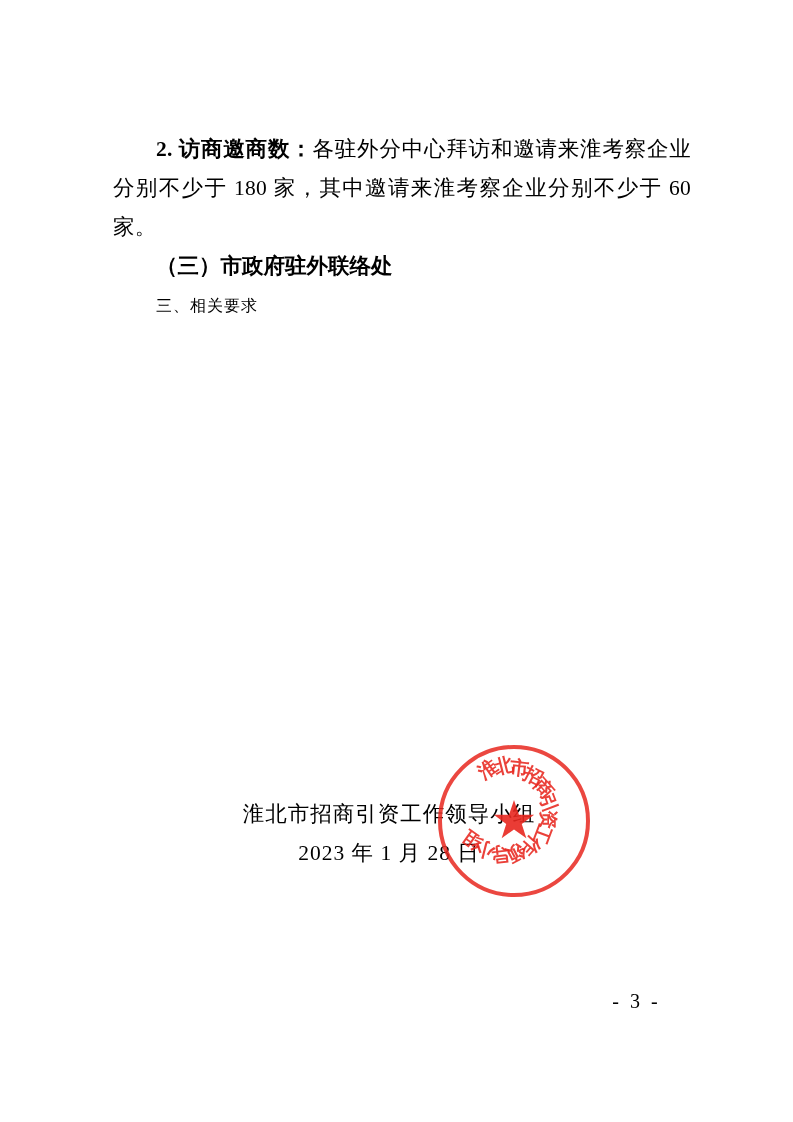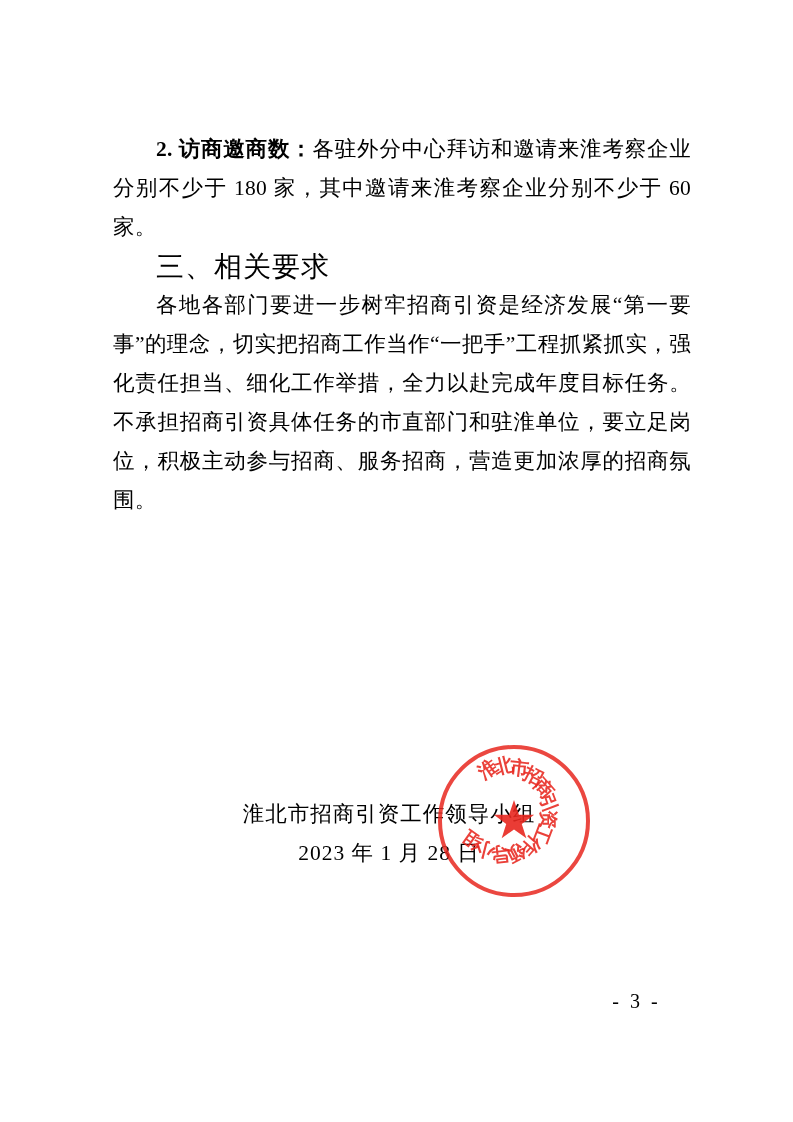--- a/index.html
+++ b/index.html
@@ -47,21 +47,21 @@
     font-family: "Liberation Serif", "DejaVu Serif", serif;
   }
   .heading-sub {
     font-size: 21.5px;
     line-height: 39px;
     font-weight: bold;
     text-indent: 43px;
     margin: 0;
   }
   .heading-main {
-    font-size: 28px;
+    font-size: 16px;
     line-height: 39px;
     text-indent: 43px;
     margin: 0;
     font-weight: normal;
   }
   .heading-main .h-label {
     letter-spacing: 1px;
   }
   .sign-block {
     position: absolute;
@@ -143,28 +143,28 @@
 
 <div id="page">
 
   <div class="doc-body">
 
     <p class="para indent2">
       <span class="num">2.</span><span>&nbsp;</span><span class="lead">访商邀商数：</span><span>各驻外分中心拜访和邀请来淮考察企业分别不少于 180 家，其中邀请来淮考察企业分别不少于 60 家。</span>
     </p>
 
 
+    <p class="heading-sub">（三）市政府驻外联络处</p>
 
 
 
     <p class="heading-main">
       <span class="h-label">三、</span><span class="h-label">相关要求</span>
     </p>
 
-    <p class="para indent2">各地各部门要进一步树牢招商引资是经济发展“第一要事”的理念，切实把招商工作当作“一把手”工程抓紧抓实，强化责任担当、细化工作举措，全力以赴完成年度目标任务。不承担招商引资具体任务的市直部门和驻淮单位，要立足岗位，积极主动参与招商、服务招商，营造更加浓厚的招商氛围。</p>
 
   </div>
 
   <div class="sign-block">
     <div class="sign-line">淮北市招商引资工作领导小组</div>
     <div class="sign-line">2023 年 1 月 28 日</div>
   </div>
 
   <div class="seal">
     <div class="seal-ring"></div>

